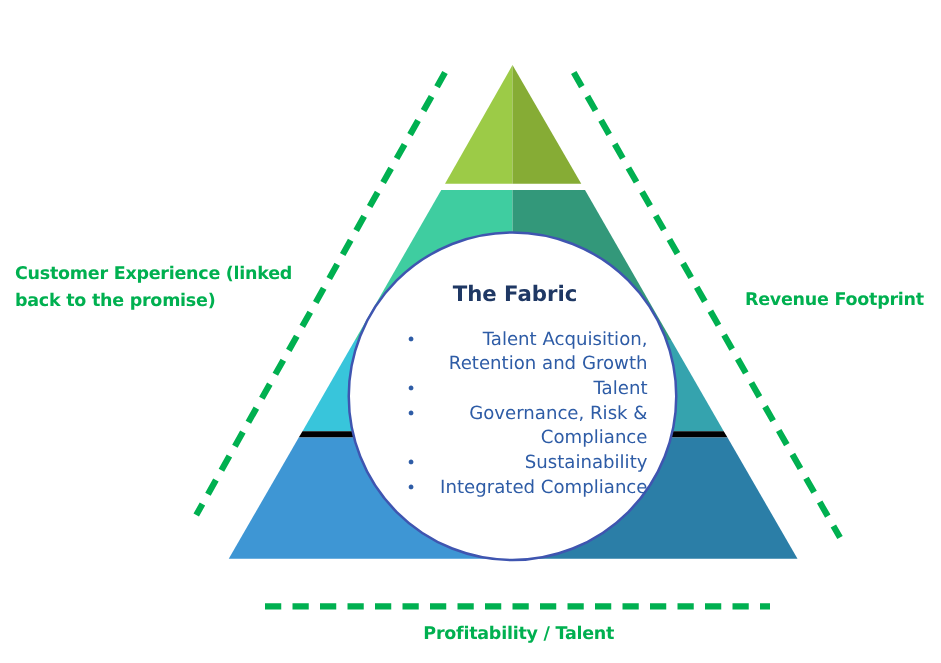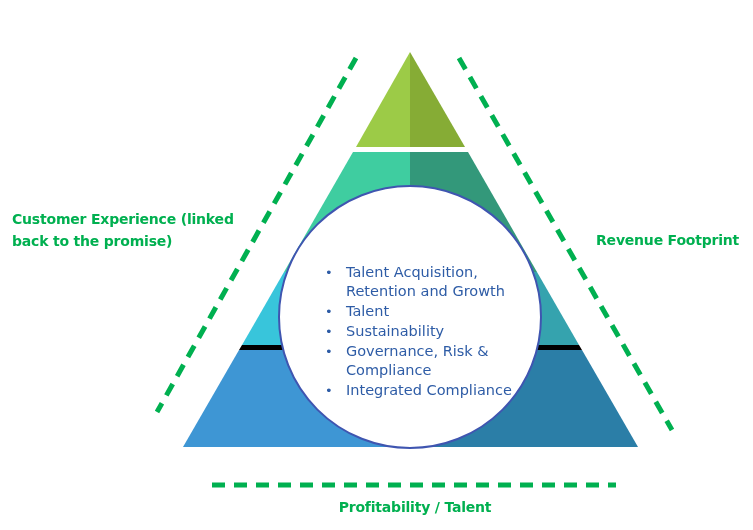--- a/index.html
+++ b/index.html
@@ -40,20 +40,21 @@
     margin: 0; padding: 0;
     list-style: none;
     color: #2E5CA6;
     font-size: 14.5px;
     line-height: 19px;
   }
   .fabric-list li {
     position: relative;
     padding-left: 26px;
     margin-bottom: 1px;
+    text-align: right;
   }
   .fabric-list li::before {
     content: "\2022";
     position: absolute;
     left: 5px;
     font-size: 13px;
   }
 </style>
 </head>
 <body>
@@ -82,22 +83,23 @@
     <line x1="459" y1="58" x2="672" y2="430" stroke-width="5" stroke-dasharray="13 9" stroke="#00B050"></line>
     <line x1="212" y1="485" x2="616" y2="485" stroke-width="5" stroke-dasharray="13 9" stroke="#00B050"></line>
   </svg>
 
   <div class="label-green label-left">Customer Experience (linked back to the promise)</div>
 
   <div class="label-green label-right">Revenue Footprint</div>
 
   <div class="label-green label-bottom">Profitability / Talent</div>
 
+  <div class="fabric-title">The Fabric</div>
 
   <ul class="fabric-list">
     <li>Talent Acquisition, Retention and Growth</li>
     <li>Talent</li>
+    <li>Governance, Risk &amp; Compliance</li>
     <li>Sustainability</li>
-    <li>Governance, Risk &amp; Compliance</li>
     <li>Integrated Compliance</li>
   </ul>
 
 </div>
 
 </body></html>

